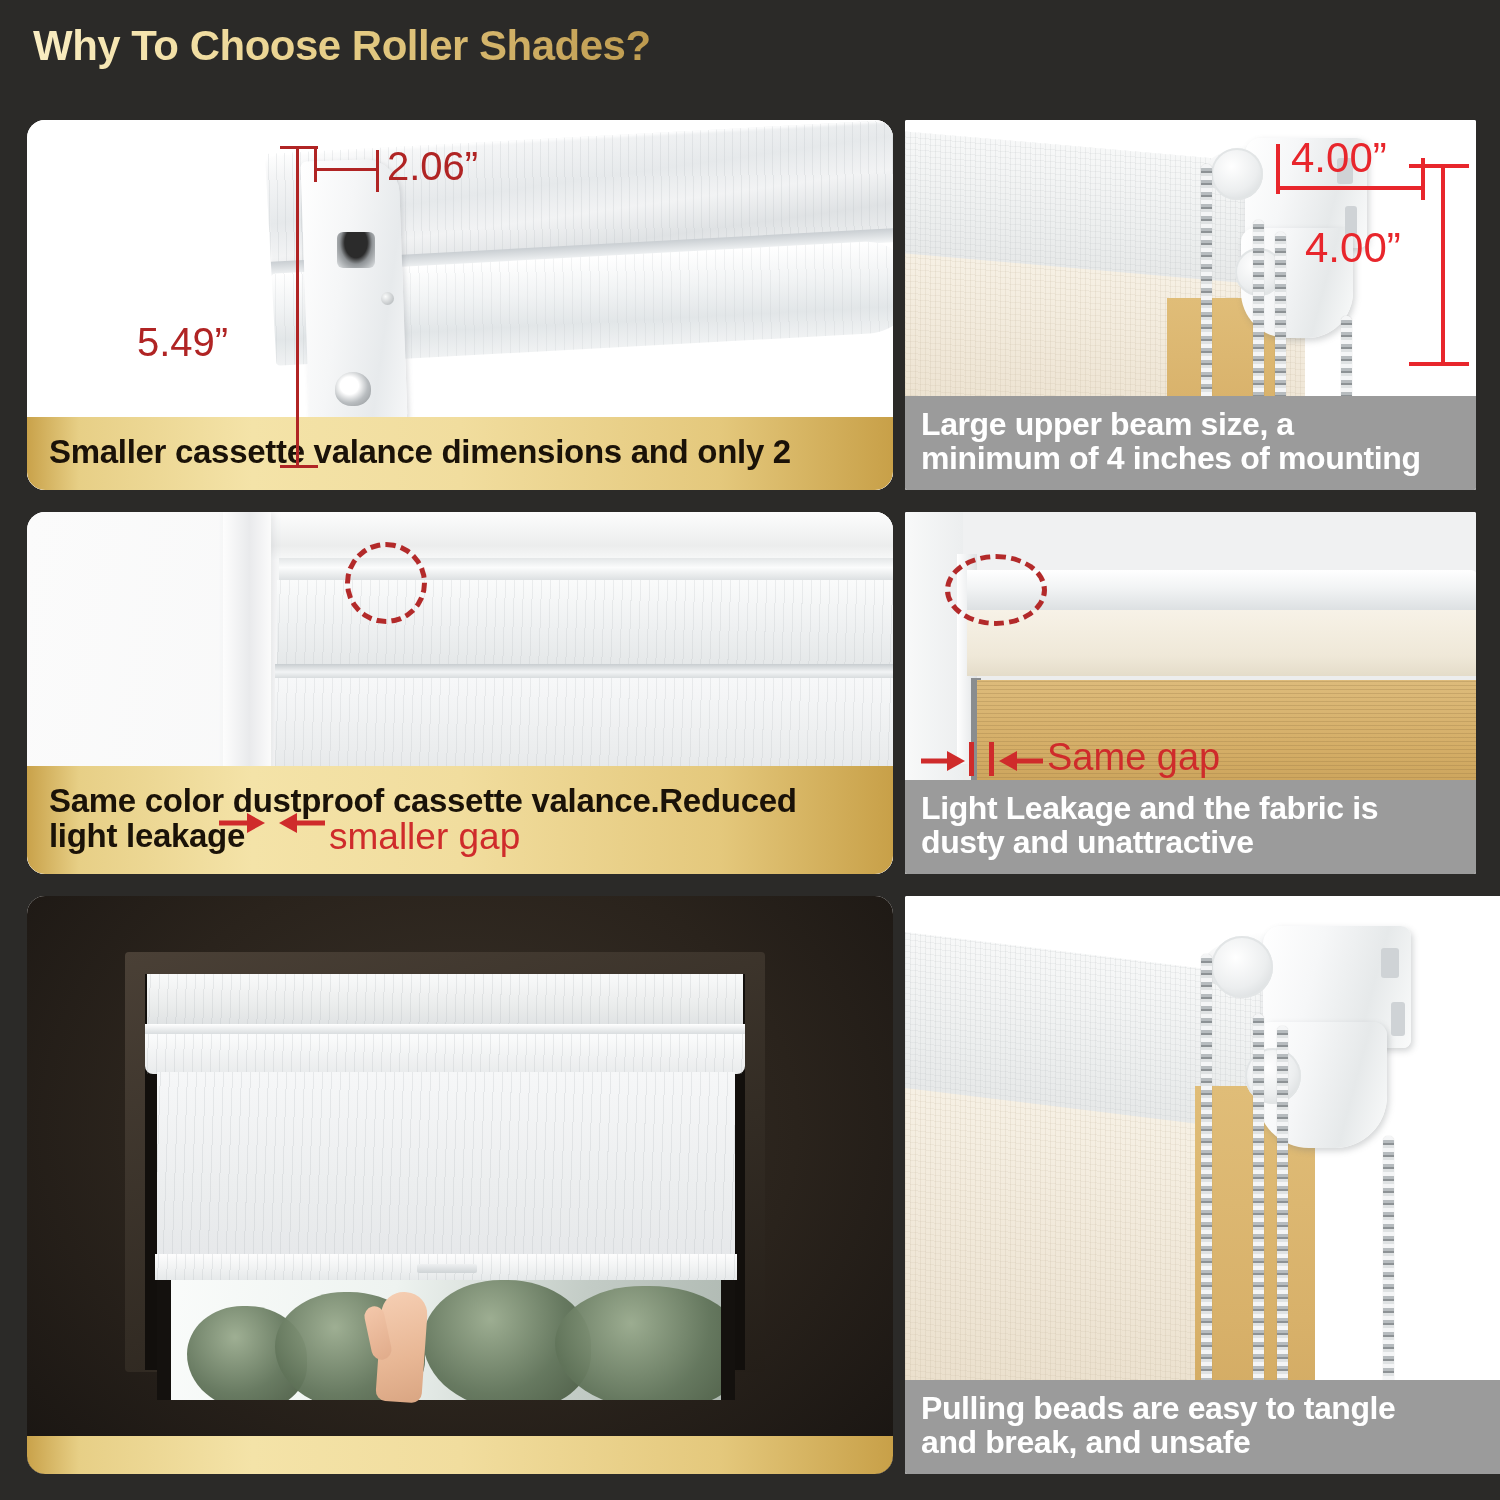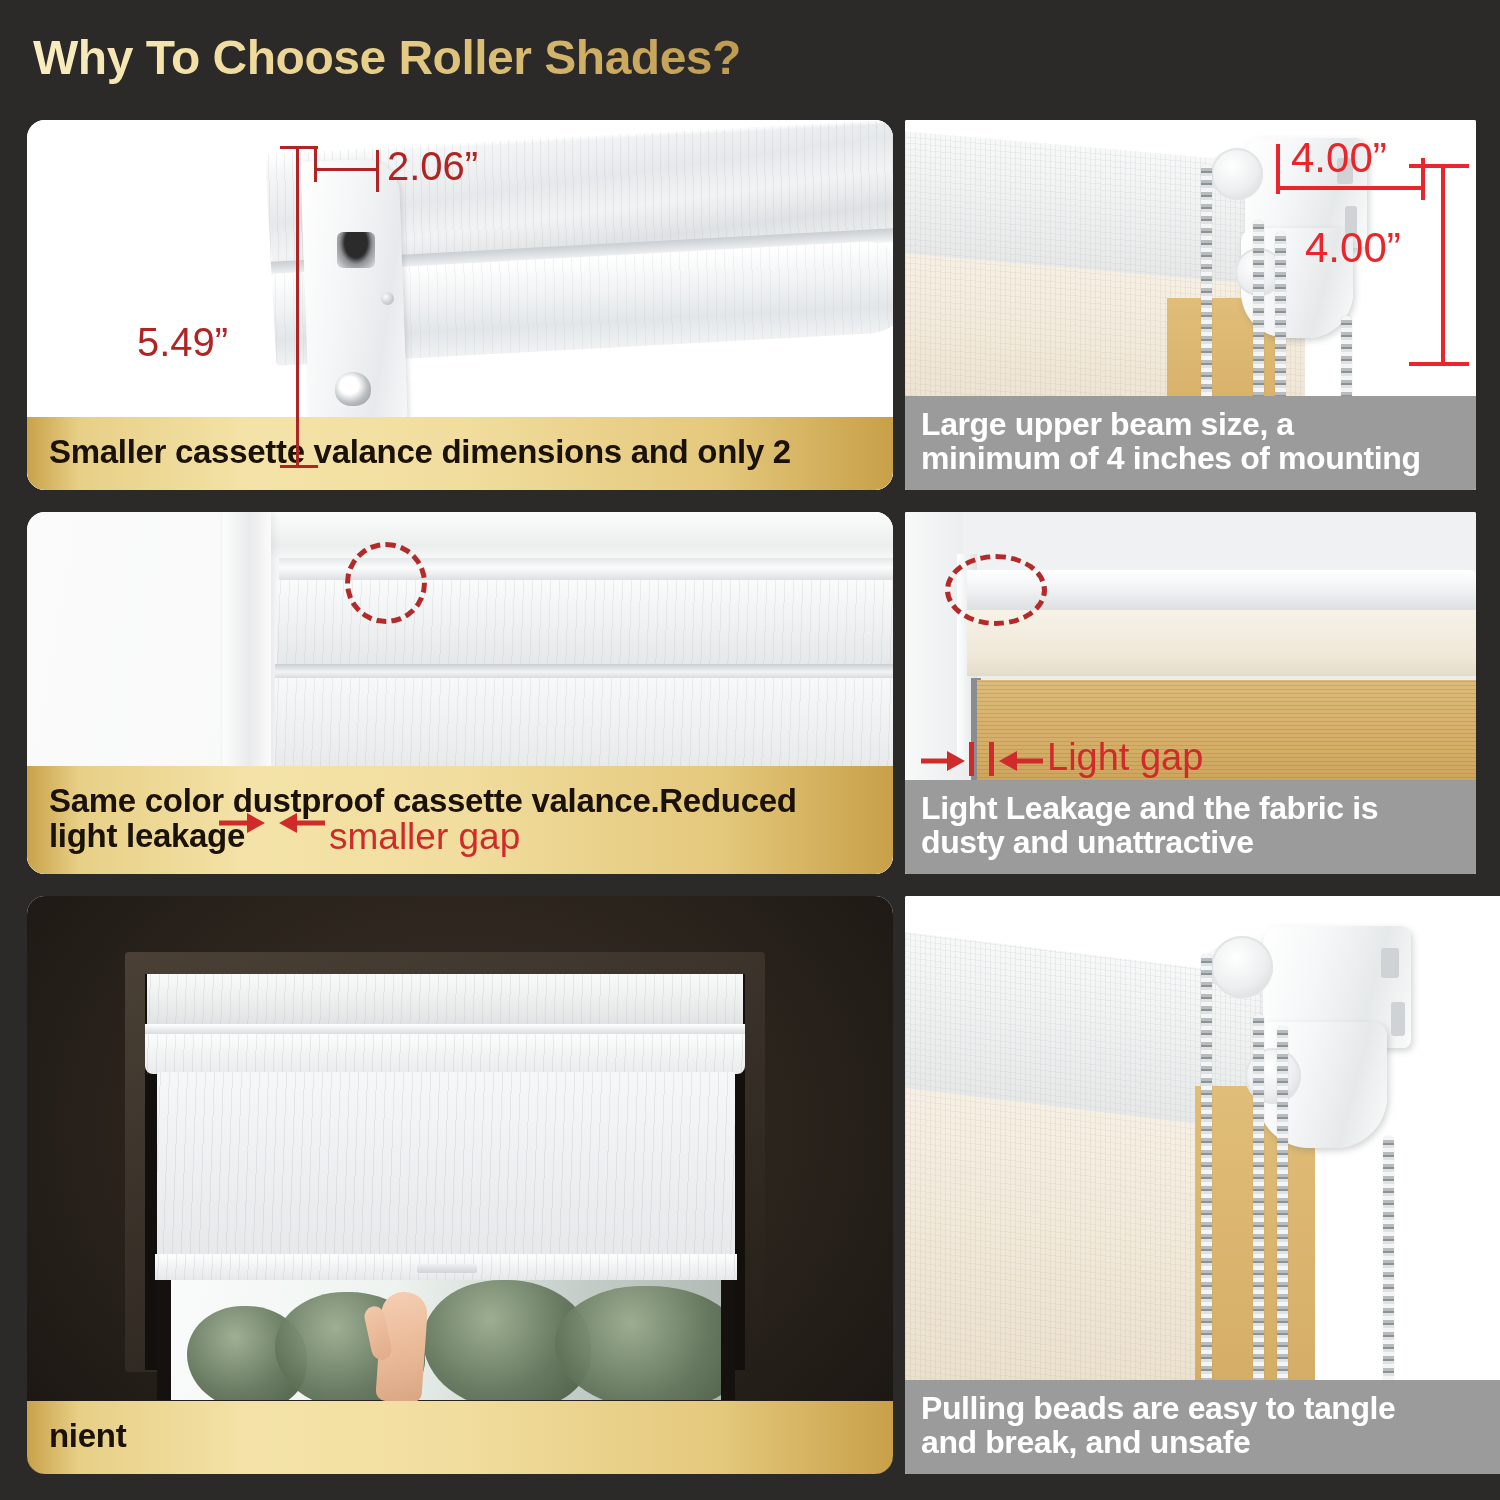--- a/index.html
+++ b/index.html
@@ -8,27 +8,26 @@
     background:#2b2a28;
     font-family:"Liberation Sans",sans-serif;
     overflow:hidden;
     position:relative;
   }
   .page{position:relative;width:1500px;height:1500px;}
 
   
   .title{
     position:absolute;left:33px;top:22px;
-    font-size:48px;font-weight:bold;
+    font-size:42px;font-weight:bold;
     letter-spacing:-0.5px;
     background:linear-gradient(100deg,#f7e9b8 0%,#f2dfa4 28%,#e3c87e 58%,#c9a košt 0%, #c9a košt 0%);
     -webkit-background-clip:text;background-clip:text;
     color:#e8d092;
     white-space:nowrap;
-    margin-top:8px;
   }
   .title span.g{
     background:linear-gradient(95deg,#f9edc2 0%,#f3e1a8 22%,#e6cd86 50%,#d2b268 75%,#bd9a4e 100%);
     -webkit-background-clip:text;background-clip:text;
     -webkit-text-fill-color:transparent;color:transparent;
   }
 
   
   .panel{position:absolute;overflow:hidden;background:#fff;}
   .panel.left{border-radius:18px;}
@@ -372,21 +371,21 @@
       <svg class="redarrow" style="left:16px;top:236px;width:44px;height:26px;" viewBox="0 0 44 26">
         <path d="M0 13 L28 13" stroke="#cf2b2b" stroke-width="5"></path>
         <polygon points="26,3 44,13 26,23" fill="#cf2b2b"></polygon>
       </svg>
       <div style="position:absolute;left:64px;top:230px;width:5px;height:34px;background:#cf2b2b;"></div>
       <div style="position:absolute;left:84px;top:230px;width:5px;height:34px;background:#cf2b2b;"></div>
       <svg class="redarrow" style="left:94px;top:236px;width:44px;height:26px;" viewBox="0 0 44 26">
         <path d="M44 13 L16 13" stroke="#cf2b2b" stroke-width="5"></path>
         <polygon points="18,3 0,13 18,23" fill="#cf2b2b"></polygon>
       </svg>
-      <div class="gaplabel" style="left:142px;top:224px;font-size:38px;">Light gap</div>
+      <div class="gaplabel" style="left:142px;top:224px;font-size:38px;">Same gap</div>
     </div>
 
     <div class="cap gray">
       <span class="ln">Light Leakage and the fabric is</span>
       <span class="ln">dusty and unattractive</span>
     </div>
   </div>
 
   <div class="panel left p5" style="left:27px;top:896px;width:866px;height:578px;">
     <div class="media">
@@ -409,21 +408,20 @@
 
       <div class="head"></div>
       <div class="railb"></div>
       <div class="sh1"></div>
       <div class="sh2"></div>
       <div class="hem"></div>
       <div class="tab"></div>
     </div>
 
     <div class="cap gold">
-      <span class="ln">nient</span>
     </div>
   </div>
 
   <div class="panel right p6 brk" style="left:905px;top:896px;width:636px;height:578px;">
     <div class="media">
       <div class="bg"></div>
 
       <div class="fab1" style="left:-40px;top:58px;width:440px;height:188px;transform:skewY(7deg);"></div>
       <div class="fab2" style="left:-40px;top:214px;width:440px;height:360px;transform:skewY(7deg);"></div>
       <div class="tan" style="left:290px;top:190px;width:120px;height:388px;"></div>

